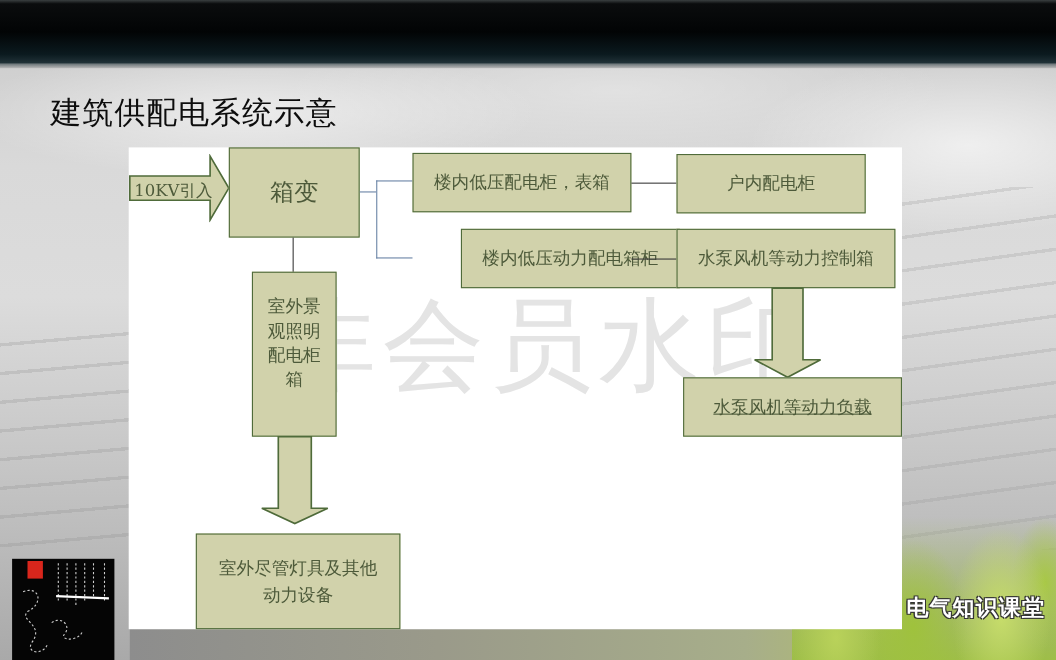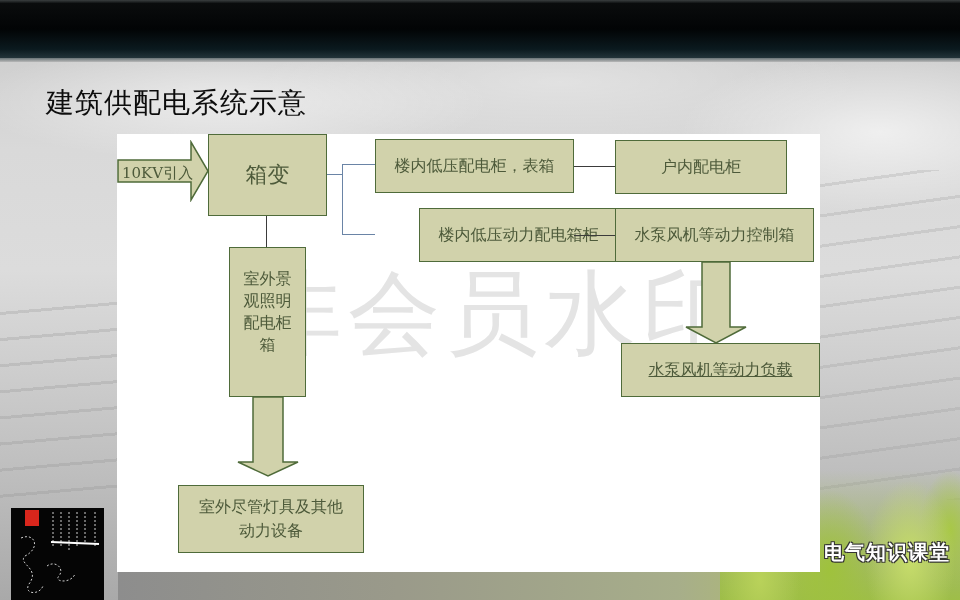--- a/index.html
+++ b/index.html
@@ -104,21 +104,21 @@
   <span>室外景</span>
   <span>观照明</span>
   <span>配电柜</span>
   <span>箱</span>
 </div>
 
 <svg style="left:236px;top:396px" width="64" height="82" viewBox="0 0 64 82">
   <polygon points="17,1 47,1 47,66 62,66 32,80 2,66 17,66" fill="#d1d2ab" stroke="#4f6b3a" stroke-width="1.5"></polygon>
 </svg>
 
-<div class="box" style="left:178px;top:485px;width:186px;height:68px;font-size:16px;line-height:24px;flex-direction:column;text-align:right;">
+<div class="box" style="left:178px;top:485px;width:186px;height:87px;font-size:16px;line-height:24px;flex-direction:column;text-align:right;">
   <span>室外尽管灯具及其他</span>
   <span>动力设备</span>
 </div>
 
 <div class="logo">
   <div style="position:absolute;left:14px;top:2px;width:14px;height:16px;background:#d9261c;"></div>
   <svg style="left:0;top:0" width="93" height="92" viewBox="0 0 93 92">
     <g stroke="#cfcfcf" stroke-width="1" fill="none" stroke-dasharray="2 2">
       <line x1="42" y1="4" x2="42" y2="40"></line>
         <line x1="50" y1="4" x2="50" y2="40"></line>

